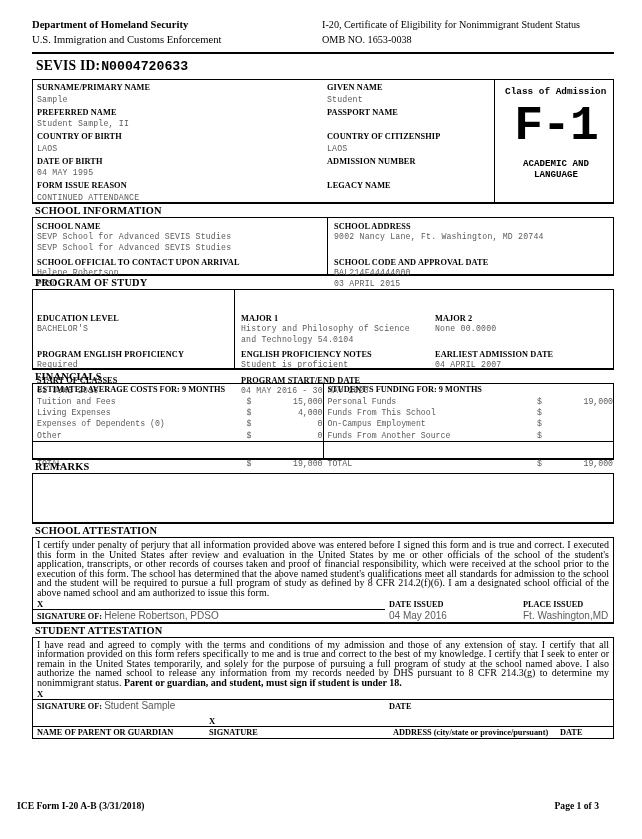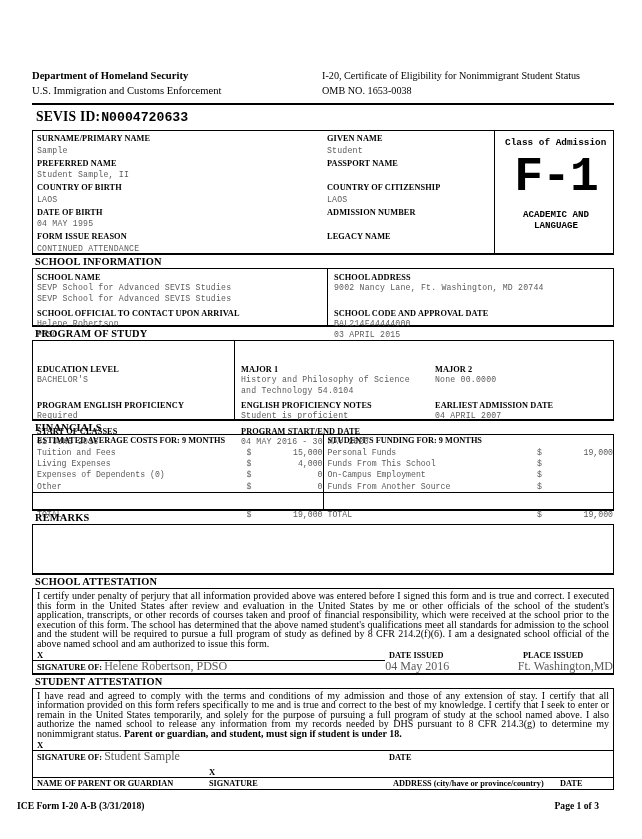--- a/index.html
+++ b/index.html
@@ -31,21 +31,21 @@
   }
   .lbl {
     font-family: "Liberation Serif", serif;
     font-weight: bold;
     font-size: 8.3px;
     letter-spacing: .1px;
     white-space: nowrap;
   }
 
   
-  .masthead { padding-top: 28px; display: flex; margin-top: 40px; }
+  .masthead { padding-top: 17px; display: flex; }
   .mast-left { width: 290px; }
   .mast-right { flex: 1; }
   .mast-l1 { font-size: 10.6px; font-weight: bold; line-height: 15px; }
   .mast-l2 { font-size: 10.6px; line-height: 15px; }
   .mast-r1 { font-size: 10.2px; line-height: 15px; }
   .mast-r2 { font-size: 10.2px; line-height: 15px; }
 
   .thickrule {
     border-top: 2.6px solid #000;
     margin-top: 5px;
@@ -172,22 +172,22 @@
     border-bottom: 1.3px solid #000;
   }
   .sig-cap {
     font-size: 8.3px;
     font-weight: bold;
     padding-left: 4px;
     line-height: 11px;
     white-space: nowrap;
   }
   .sig-cap .val {
-    font-family: Liberation Serif, serif;
-    font-size: 12px;
+    font-family: Liberation Sans, sans-serif;
+    font-size: 10px;
     font-weight: normal;
     color: #5a5a5a;
   }
 
   
   .footer {
     position: absolute;
     left: 17px;
     top: 800px;
     width: 582px;
@@ -469,21 +469,21 @@
 
     <div class="sigrow" style="margin-top:4px;">
       <div class="sig-x" style="width:168px;">&nbsp;</div>
       <div class="sig-x" style="width:180px;">X</div>
       <div class="sig-x" style="width:163px;">&nbsp;</div>
       <div class="sig-x" style="flex:1;">&nbsp;</div>
     </div>
     <div class="sigrow">
       <div class="sig-cap" style="width:168px;">NAME OF PARENT OR GUARDIAN</div>
       <div class="sig-cap" style="width:180px;">SIGNATURE</div>
-      <div class="sig-cap" style="width:163px;">ADDRESS (city/have or province/country)</div>
+      <div class="sig-cap" style="width:163px;">ADDRESS (city/state or province/pursuant)</div>
       <div class="sig-cap" style="flex:1;">DATE</div>
     </div>
   </div>
 
 </div>
 
 <div class="footer">
   <div>ICE Form I-20 A-B (3/31/2018)</div>
   <div>Page 1 of 3</div>
 </div>

